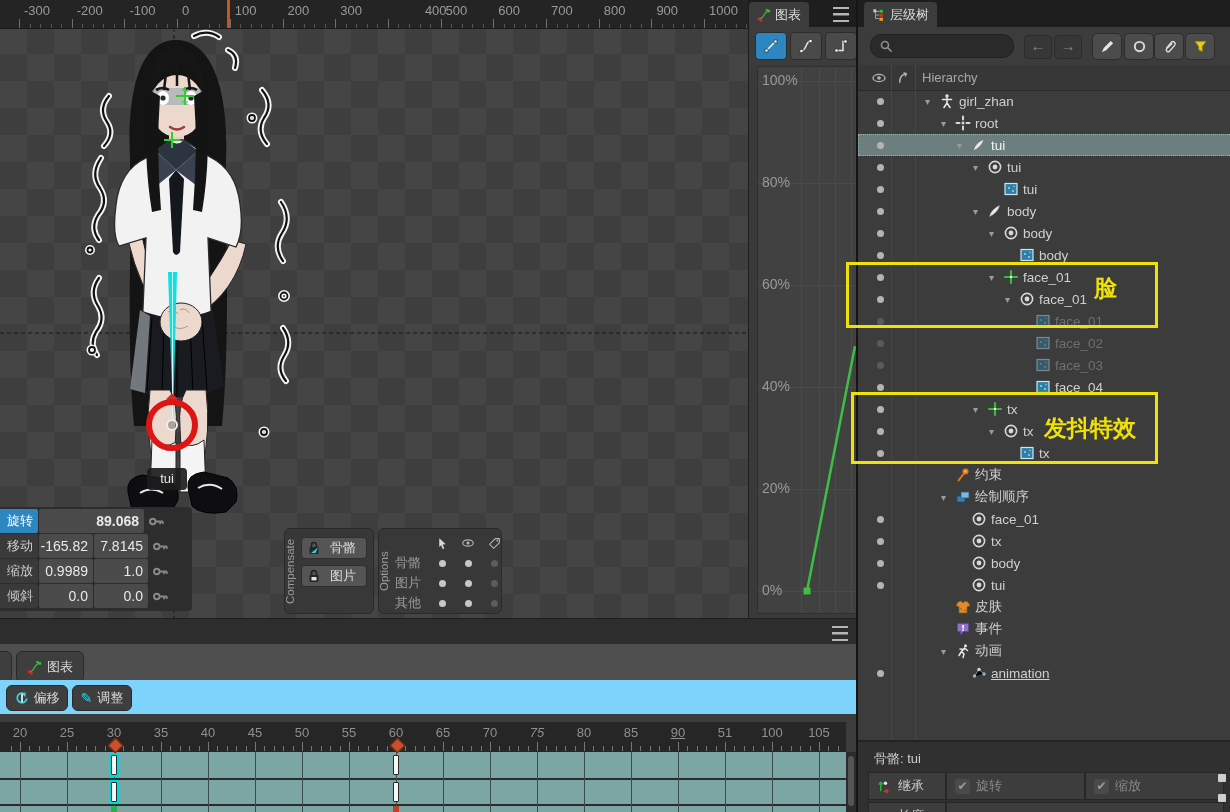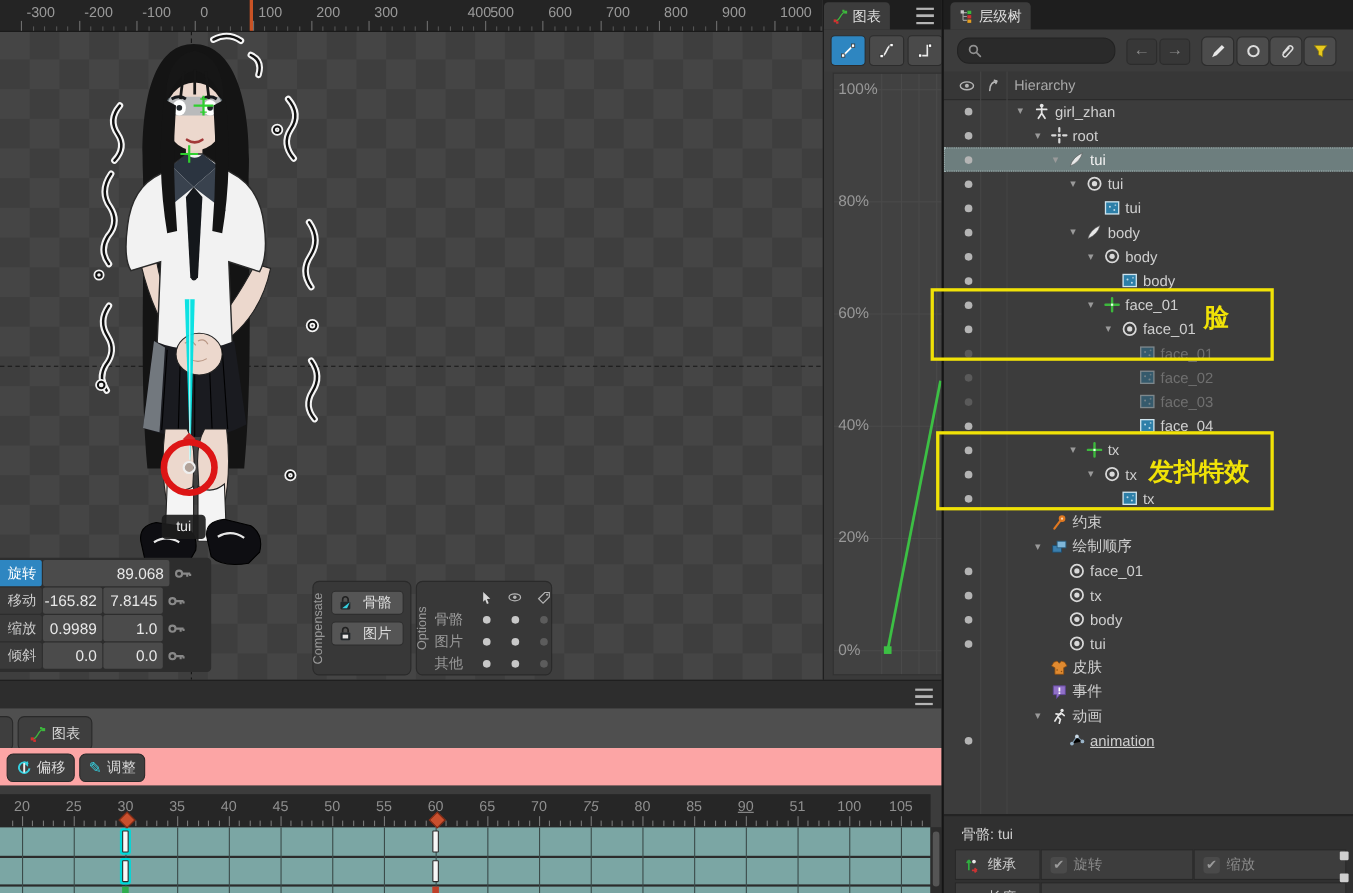--- a/index.html
+++ b/index.html
@@ -18,21 +18,21 @@
   #tooltip-tui{left:147px;top:468px;width:40px;height:22px;background:rgba(28,28,28,.92);border-radius:4px;
     color:#e8e8e8;font-size:13px;line-height:22px;text-align:center;z-index:7;}
   
   #xform{left:-8px;top:507px;width:196px;background:#2d2d2d;padding:2px;border-radius:0 4px 4px 0;z-index:8;}
   .xrow{display:flex;height:24px;margin-bottom:1px;align-items:stretch;}
   .xlabel{width:44px;background:#3a3a3a;color:#ccc;font-size:13px;line-height:24px;text-align:right;
     padding-right:5px;box-sizing:border-box;border-radius:2px;}
   .xlabel.sel{background:#2e86c1;color:#fff;}
   .xfield{width:54px;margin-left:1px;background:#4b4b4b;color:#e8e8e8;font-size:14px;line-height:24px;
     text-align:right;padding-right:5px;box-sizing:border-box;border-radius:2px;}
-  .xfield.wide{width:115px;}
+  .xfield.wide{width:105px;font-weight:bold;}
   .xkey{width:24px;display:flex;align-items:center;justify-content:center;}
   
   .group{background:#383838;border:1px solid #2a2a2a;border-radius:6px;z-index:8;}
   .vlabel{position:absolute;left:-1px;top:0;bottom:0;width:14px;color:#9a9a9a;font-size:11.5px;
     writing-mode:vertical-rl;transform:rotate(180deg);text-align:center;}
   .gbtn{position:absolute;height:22px;border-radius:4px;background:#555;color:#ddd;font-size:13px;
     display:flex;align-items:center;gap:4px;padding:0 7px 0 4px;box-sizing:border-box;border:1px solid #2e2e2e;}
   .gbtn.sel{background:#2e86c1;color:#fff;}
   .opt-table{position:absolute;left:16px;top:4px;font-size:13px;color:#9a9a9a;}
   .opt-row{display:flex;height:20px;align-items:center;}
@@ -51,21 +51,21 @@
   .cbtn.sel{background:#2e86c1;}
   #graph-area{position:absolute;left:8px;top:66px;width:100px;height:546px;background:#414141;border:1px solid #303030;overflow:hidden;}
   .glab{position:absolute;left:4px;font-size:14px;color:#989898;}
   .ghline{position:absolute;left:0;width:100%;height:1px;background:#4a4a4a;}
   .gvline{position:absolute;top:0;height:100%;width:1px;background:#4a4a4a;}
   
   #dock-strip{left:0;top:618px;width:856px;height:26px;background:#2d2d2d;border-top:1px solid #1e1e1e;}
   .bars{display:inline-block;width:16px;height:11px;border-top:2.5px solid #b5b5b5;border-bottom:2.5px solid #b5b5b5;
     background:linear-gradient(#b5b5b5,#b5b5b5) center/16px 2.5px no-repeat;}
   #band1{left:0;top:644px;width:856px;height:44px;background:#4f4f4f;}
-  #band2{left:0;top:680px;width:952px;height:34px;background:#fca5a5;}
+  #band2{left:0;top:680px;width:952px;height:34px;background:#7dd3fc;}
   .dbtn{position:absolute;background:#3e3e3e;border:1px solid #292929;border-radius:6px;color:#d8d8d8;
     font-size:13px;display:flex;align-items:center;gap:5px;justify-content:center;}
   #tl-ruler{left:0;top:722px;width:846px;height:30px;background:#262626;}
   .tlab{position:absolute;top:3px;width:26px;margin-left:-13px;text-align:center;font-size:13px;color:#8f8f8f;}
   .ttick{position:absolute;bottom:1px;width:1px;background:#777;}
   .diamond{position:absolute;width:9px;height:9px;background:#c9502e;border:1px solid #7a2814;transform:rotate(45deg);z-index:3;}
   #tl-tracks{left:0;top:752px;width:846px;height:60px;background:#2b2b2b;overflow:hidden;}
   .trackrow{position:absolute;left:0;width:846px;background:#7ba6a4;}
   .tgrid{position:absolute;top:0;width:1px;height:60px;background:#3b4b4a;}
   .keybar{position:absolute;width:6px;height:20px;background:#f7f7f7;border:1px solid #2a2a2a;border-radius:1px;box-sizing:border-box;z-index:2;}

